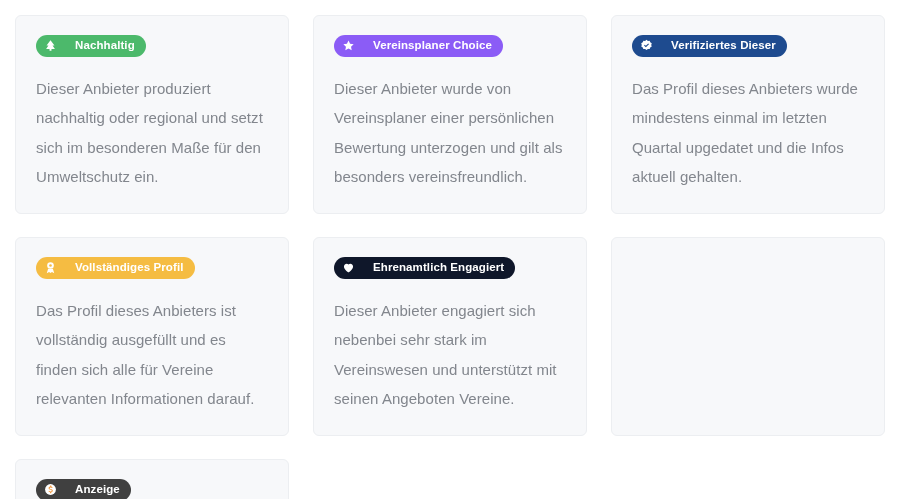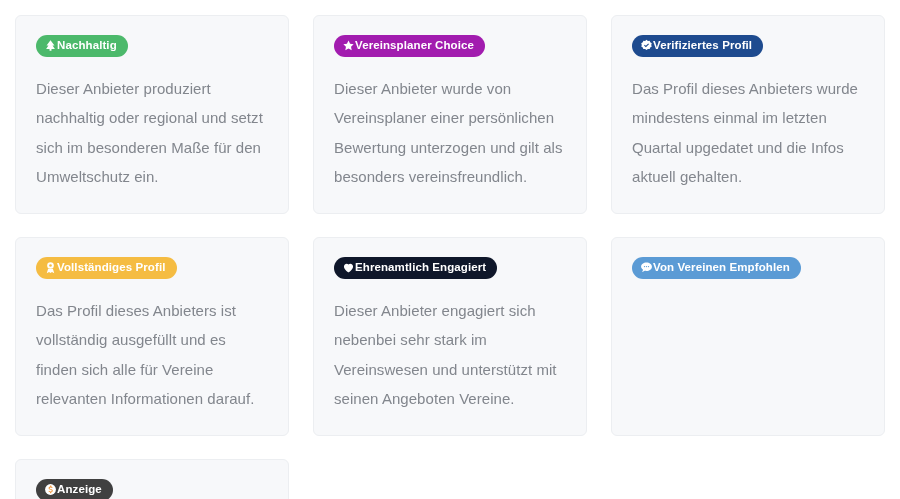--- a/index.html
+++ b/index.html
@@ -26,21 +26,21 @@
     background: #f7f8fa;
     border: 1px solid #eceef1;
     border-radius: 6px;
     padding: 19px 20px 22px 20px;
     min-height: 143px;
   }
 
   .badge-pill {
     display: inline-flex;
     align-items: center;
-    gap: 0;
+    gap: 18px;
     border-radius: 999px;
     padding: 4px 11px 5px 8px;
     color: #ffffff;
     font-size: 11.5px;
     font-weight: bold;
     letter-spacing: 0.1px;
     line-height: 1;
     white-space: nowrap;
   }
 
@@ -68,66 +68,56 @@
 
 <div class="badge-grid">
     <div class="badge-card"><span class="badge-pill" style="background: rgb(76, 185, 107);">
         <span class="badge-pill-icon">
           <svg viewBox="0 0 24 24" fill="#ffffff">
             <path d="M12 2.2 4.7 12.2h3.6L3.9 18.6h6.3v3.2h3.6v-3.2h6.3l-4.4-6.4h3.6z"></path>
           </svg>
         </span>
         <span>Nachhaltig</span>
       </span><p class="badge-desc">Dieser Anbieter produziert nachhaltig oder regional und setzt sich im besonderen Maße für den Umweltschutz ein.</p></div>
-    <div class="badge-card"><span class="badge-pill" style="background: #a21caf;">
+    <div class="badge-card"><span class="badge-pill" style="background: #8b5cf6;">
         <span class="badge-pill-icon">
           <svg viewBox="0 0 24 24" fill="#ffffff">
             <path d="M12 2.6l2.9 6 6.6.9-4.8 4.6 1.2 6.5-5.9-3.2-5.9 3.2 1.2-6.5L2.5 9.5l6.6-.9z"></path>
           </svg>
         </span>
         <span>Vereinsplaner Choice</span>
       </span><p class="badge-desc">Dieser Anbieter wurde von Vereinsplaner einer persönlichen Bewertung unterzogen und gilt als besonders vereinsfreundlich.</p></div>
     <div class="badge-card"><span class="badge-pill" style="background: rgb(30, 75, 143);">
         <span class="badge-pill-icon">
           <svg viewBox="0 0 24 24" fill="#ffffff">
             <path d="M12 1.5l2.6 2 3.2-.3 1.1 3 2.8 1.6-1 3.1 1 3.1-2.8 1.6-1.1 3-3.2-.3-2.6 2-2.6-2-3.2.3-1.1-3-2.8-1.6 1-3.1-1-3.1 2.8-1.6 1.1-3 3.2.3z"></path>
             <path d="M10.8 15.4L7.4 12l1.4-1.4 2 2 4.4-4.4L16.6 9.6z" fill="#1e4b8f"></path>
           </svg>
         </span>
-        <span>Verifiziertes Profil</span>
+        <span>Verifiziertes Dieser</span>
       </span><p class="badge-desc">Das Profil dieses Anbieters wurde mindestens einmal im letzten Quartal upgedatet und die Infos aktuell gehalten.</p></div>
     <div class="badge-card"><span class="badge-pill" style="background: rgb(245, 188, 66);">
         <span class="badge-pill-icon">
           <svg viewBox="0 0 24 24" fill="#ffffff">
             <circle cx="12" cy="8.3" r="6.1"></circle>
             <circle cx="12" cy="8.3" r="2.4" fill="#f5bc42"></circle>
             <path d="M7.6 14.1L5.1 22.4l4.2-2.1 2.7 1.8V14.6zM16.4 14.1l2.5 8.3-4.2-2.1-2.7 1.8V14.6z"></path>
           </svg>
         </span>
         <span>Vollständiges Profil</span>
       </span><p class="badge-desc">Das Profil dieses Anbieters ist vollständig ausgefüllt und es finden sich alle für Vereine relevanten Informationen darauf.</p></div>
     <div class="badge-card"><span class="badge-pill" style="background: #0f172a;">
         <span class="badge-pill-icon">
           <svg viewBox="0 0 24 24" fill="#ffffff">
             <path d="M12 21s-8.4-5.3-8.4-11A4.9 4.9 0 0112 6.6 4.9 4.9 0 0120.4 10c0 5.7-8.4 11-8.4 11z"></path>
           </svg>
         </span>
         <span>Ehrenamtlich Engagiert</span>
       </span><p class="badge-desc">Dieser Anbieter engagiert sich nebenbei sehr stark im Vereinswesen und unterstützt mit seinen Angeboten Vereine.</p></div>
-    <div class="badge-card"><span class="badge-pill" style="background: rgb(91, 155, 213);">
-        <span class="badge-pill-icon">
-          <svg viewBox="0 0 24 24" fill="#ffffff">
-            <path d="M12 2.6c-5.5 0-10 3.4-10 7.7 0 2.4 1.4 4.6 3.6 6-.3 1.5-1.1 2.9-2.2 3.9 1.9-.2 3.8-1 5.3-2.2 1 .2 2.1.3 3.3.3 5.5 0 10-3.4 10-7.9S17.5 2.6 12 2.6z"></path>
-            <circle cx="8.3" cy="10.3" r="1.2" fill="#5b9bd5"></circle>
-            <circle cx="12" cy="10.3" r="1.2" fill="#5b9bd5"></circle>
-            <circle cx="15.7" cy="10.3" r="1.2" fill="#5b9bd5"></circle>
-          </svg>
-        </span>
-        <span>Von Vereinen Empfohlen</span>
-      </span></div>
+    <div class="badge-card"></div>
     <div class="badge-card"><span class="badge-pill" style="background: #404040;">
         <span class="badge-pill-icon">
           <svg viewBox="0 0 24 24" fill="#ffffff">
             <circle cx="12" cy="12" r="10"></circle>
             <path d="M12.9 11.1c-1.9-.5-2.5-.9-2.5-1.6 0-.8.8-1.4 2-1.4 1.1 0 1.7.4 2 1.1l1.7-.7c-.4-1.1-1.3-1.9-2.7-2.1V4.8h-2v1.6c-1.7.3-2.9 1.4-2.9 2.9 0 1.9 1.5 2.7 3.6 3.2 1.8.4 2.2 1 2.2 1.7 0 .5-.4 1.4-2.1 1.4-1.4 0-2.1-.6-2.3-1.4l-1.8.7c.4 1.3 1.5 2.1 3.1 2.4v1.6h2v-1.6c1.8-.3 3-1.4 3-3-.1-2.2-2-3-4.3-3.2z" fill="#f0953a"></path>
           </svg>
         </span>
         <span>Anzeige</span>
       </span><p class="badge-desc">Der Anbieter oder das Produkt wird derzeit über eine bezahlte Anzeige hervorgehoben, um so spezielle Angebote zu bewerben.</p></div>
   </div>

